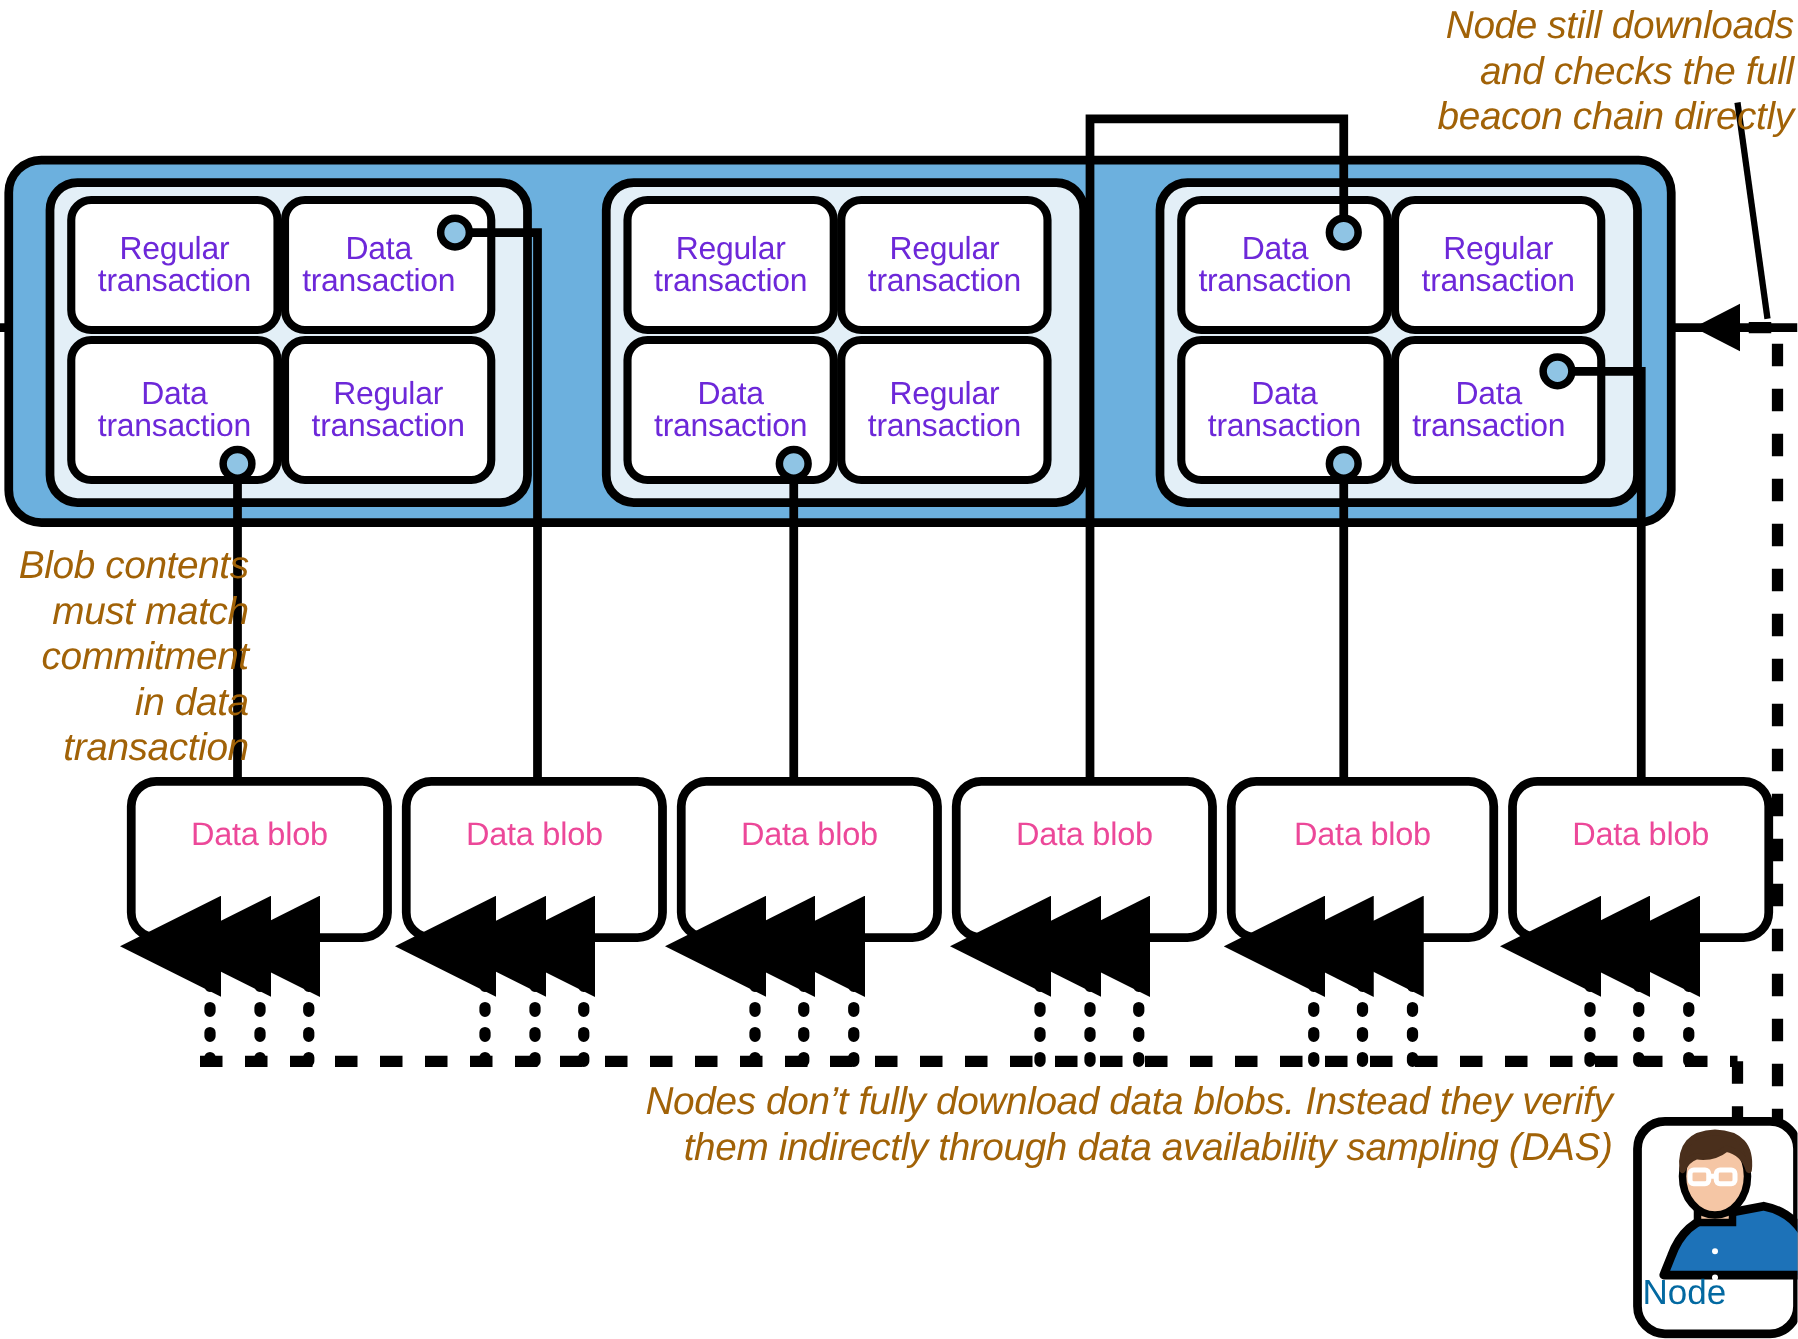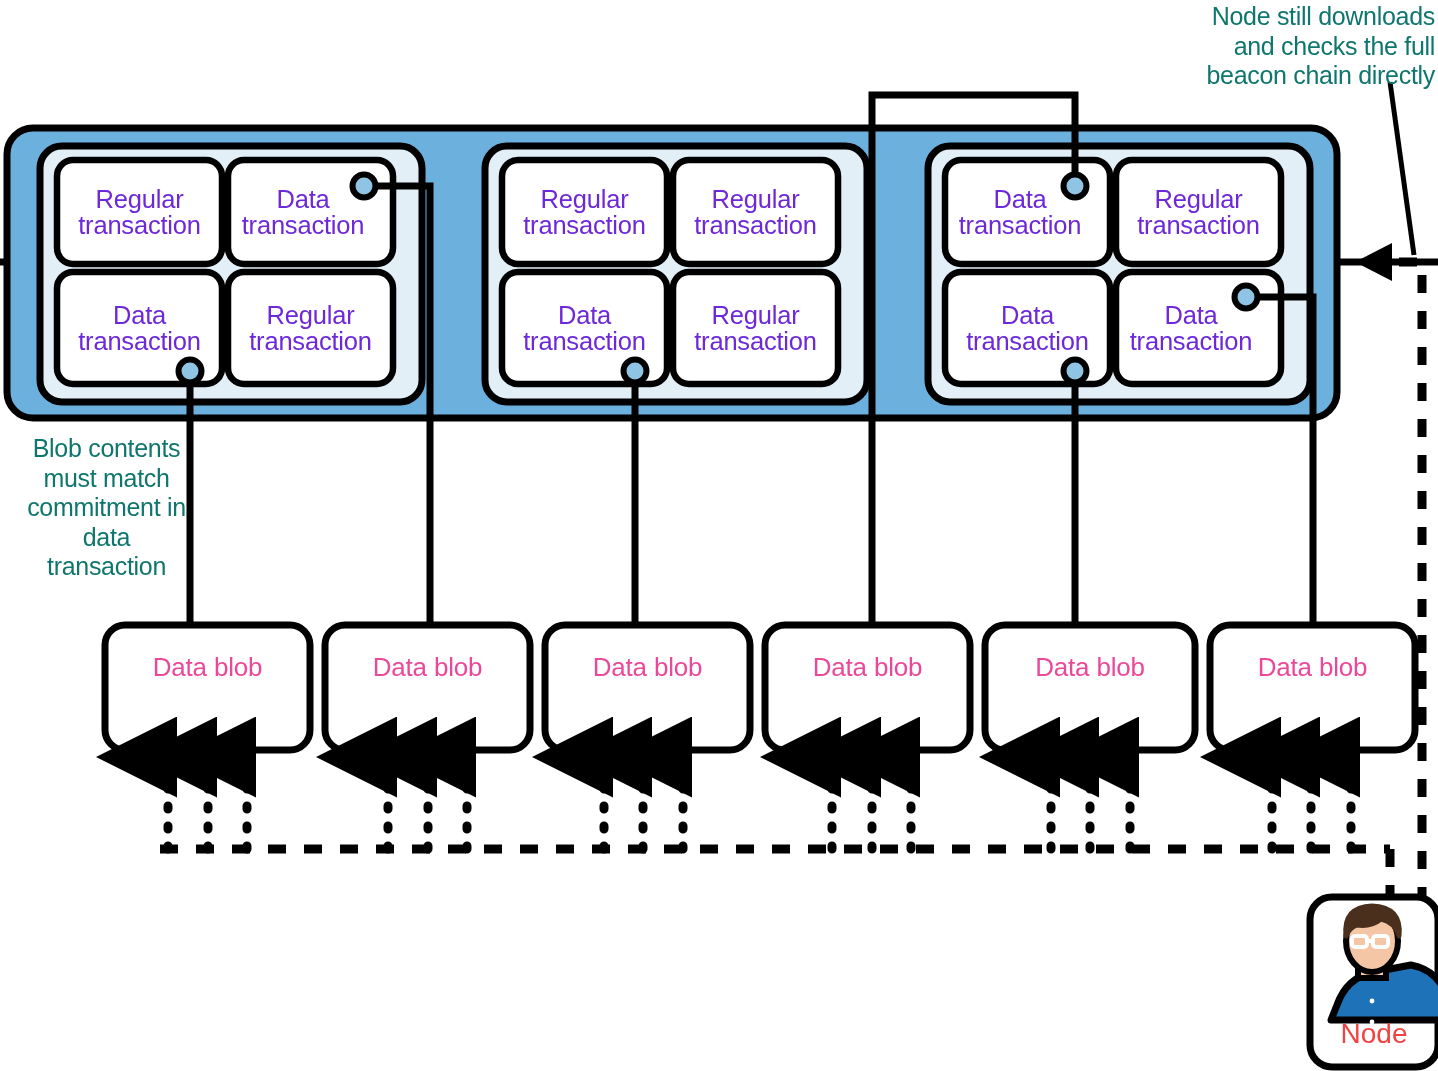--- a/index.html
+++ b/index.html
@@ -12,27 +12,27 @@
   .tx-label{
     position:absolute;display:flex;align-items:center;justify-content:center;
     text-align:center;line-height:1.02;font-size:25.5px;color:#6d28d9;
     letter-spacing:-0.2px;white-space:pre-line;pointer-events:none;
   }
   .blob-label{
     position:absolute;display:flex;align-items:flex-start;justify-content:center;
     text-align:center;font-size:26px;color:#ec4899;letter-spacing:-0.2px;
   }
   .anno{
-    position:absolute;font-size:25px;line-height:1.18;
-    color:#0f766e;white-space:pre-line;letter-spacing:-0.3px;
+    position:absolute;font-style:italic;font-size:31px;line-height:1.18;
+    color:#a16207;white-space:pre-line;letter-spacing:-0.3px;
   }
   .anno.right{text-align:right;}
-  .anno.center{text-align:center;}
+  .anno.center{text-align:right;}
   .node-label{
-    position:absolute;width:120px;text-align:center;font-size:28px;color:#ef4444;
+    position:absolute;width:120px;font-size:28px;color:#0369a1;
   }
 </style>
 </head>
 <body>
 
 <div id="stage">
 
   <svg id="canvas" viewBox="0 0 1438 1071">
     <defs>
       <marker id="tri-up" markerWidth="9" markerHeight="9" refX="4.5" refY="8" orient="auto" markerUnits="strokeWidth">
@@ -202,15 +202,17 @@
   <div class="blob-label" style="left:985px;top:652px;width:210px;">Data blob</div>
   <div class="blob-label" style="left:1210px;top:652px;width:205px;">Data blob</div>
 
   <div class="anno right" style="left:1130px;top:2px;width:305px;">Node still downloads
 and checks the full
 beacon chain directly</div>
   <div class="anno center" style="left:14px;top:434px;width:185px;">Blob contents
 must match
 commitment in data
 transaction</div>
+  <div class="anno center" style="left:470px;top:863px;width:820px;">Nodes don’t fully download data blobs. Instead they verify
+them indirectly through data availability sampling (DAS)</div>
 
   <div class="node-label" style="left:1314px;top:1018px;">Node</div>
 </div>
 
 </body></html>

